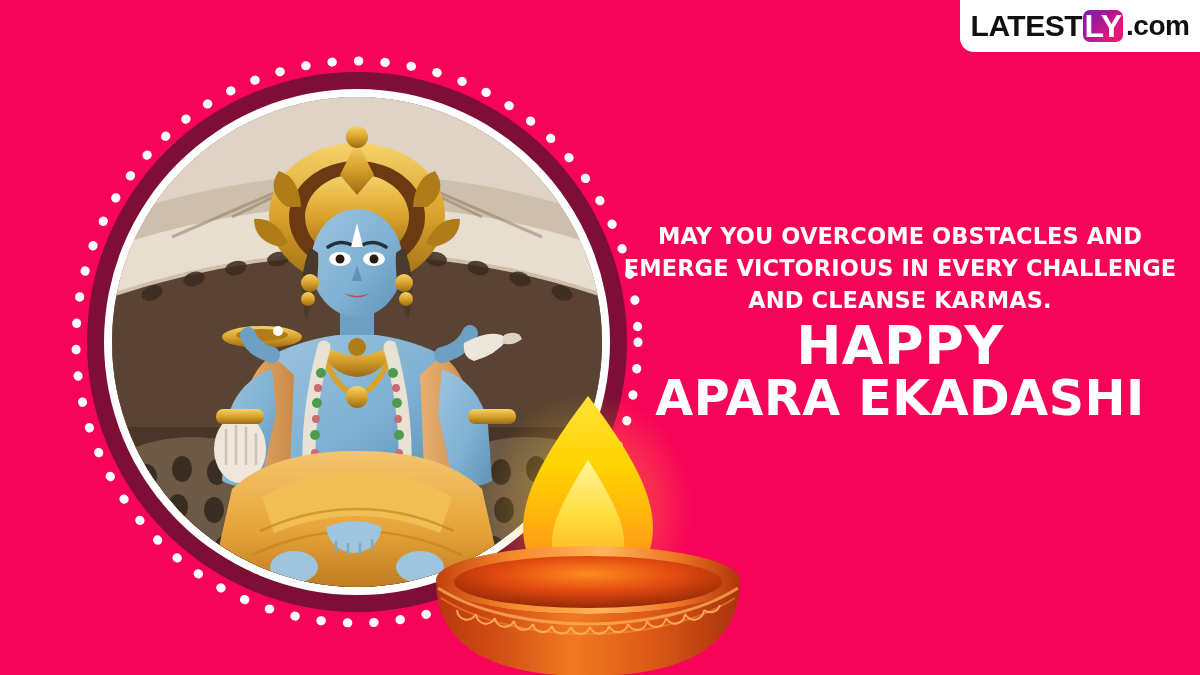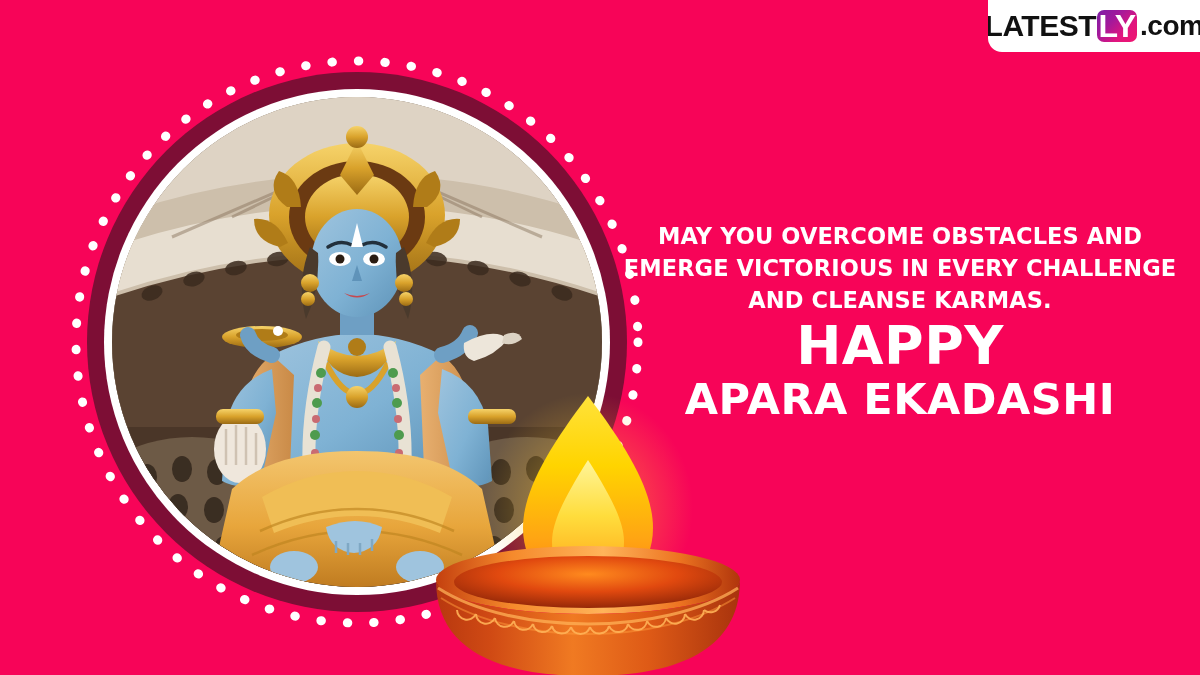--- a/index.html
+++ b/index.html
@@ -6,21 +6,21 @@
   html,body { width:1200px; height:675px; overflow:hidden; }
   body {
     font-family:"Liberation Sans", sans-serif;
     background:#F70458;
     position:relative;
   }
 
   
   .logo-box{
     position:absolute; top:0; right:0;
-    width:212px; height:52px;
+    width:240px; height:52px;
     background:#ffffff;
     border-bottom-left-radius:14px;
     border-top-left-radius:0;
     display:flex; align-items:center; justify-content:center;
     gap:0px;
     z-index:40;
     overflow:hidden;
   }
   .logo-inner{ display:flex; align-items:center; }
   .logo-latest{
@@ -104,21 +104,21 @@
     text-transform:uppercase;
   }
   .hdr{
     font-family:"DejaVu Sans", sans-serif;
     font-weight:bold;
     letter-spacing:0.5px;
     white-space:nowrap;
     text-transform:uppercase;
   }
   .hdr-happy{ font-size:54px; line-height:52px; margin-top:4px; }
-  .hdr-name{ font-size:43px; line-height:54px; }
+  .hdr-name{ font-size:49px; line-height:54px; }
 </style>
 </head>
 <body>
 
 <div class="frame-wrap">
 
   <svg class="dots-svg" viewBox="0 0 590 590">
     <circle cx="295" cy="295" r="281" fill="none" stroke="#FFFFFF" stroke-width="9" stroke-linecap="round" stroke-dasharray="0.5 26"></circle>
   </svg>
 

